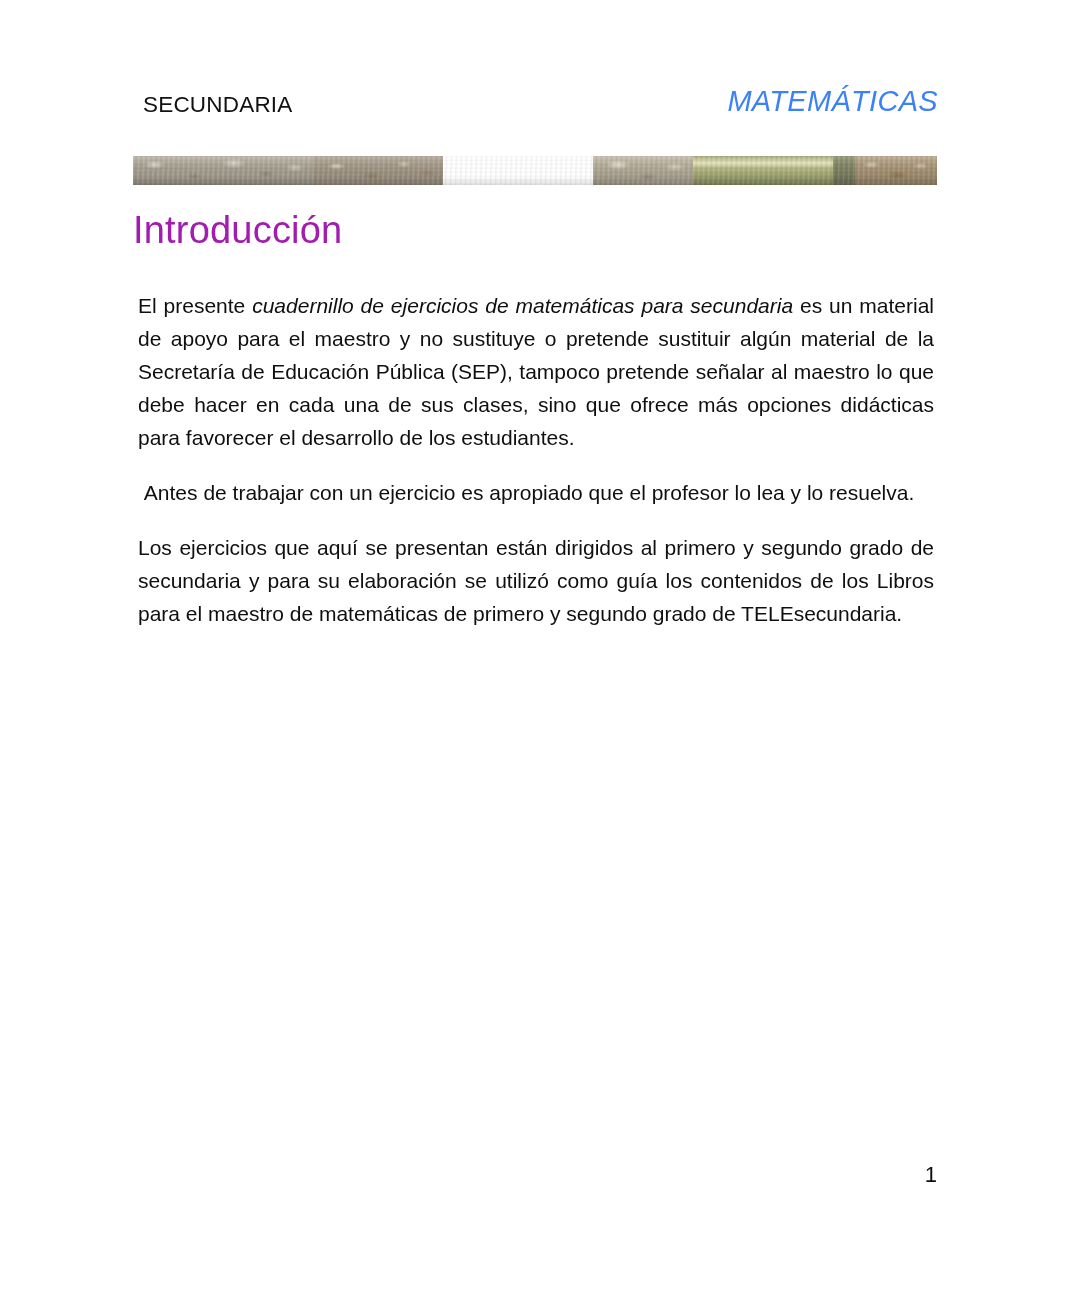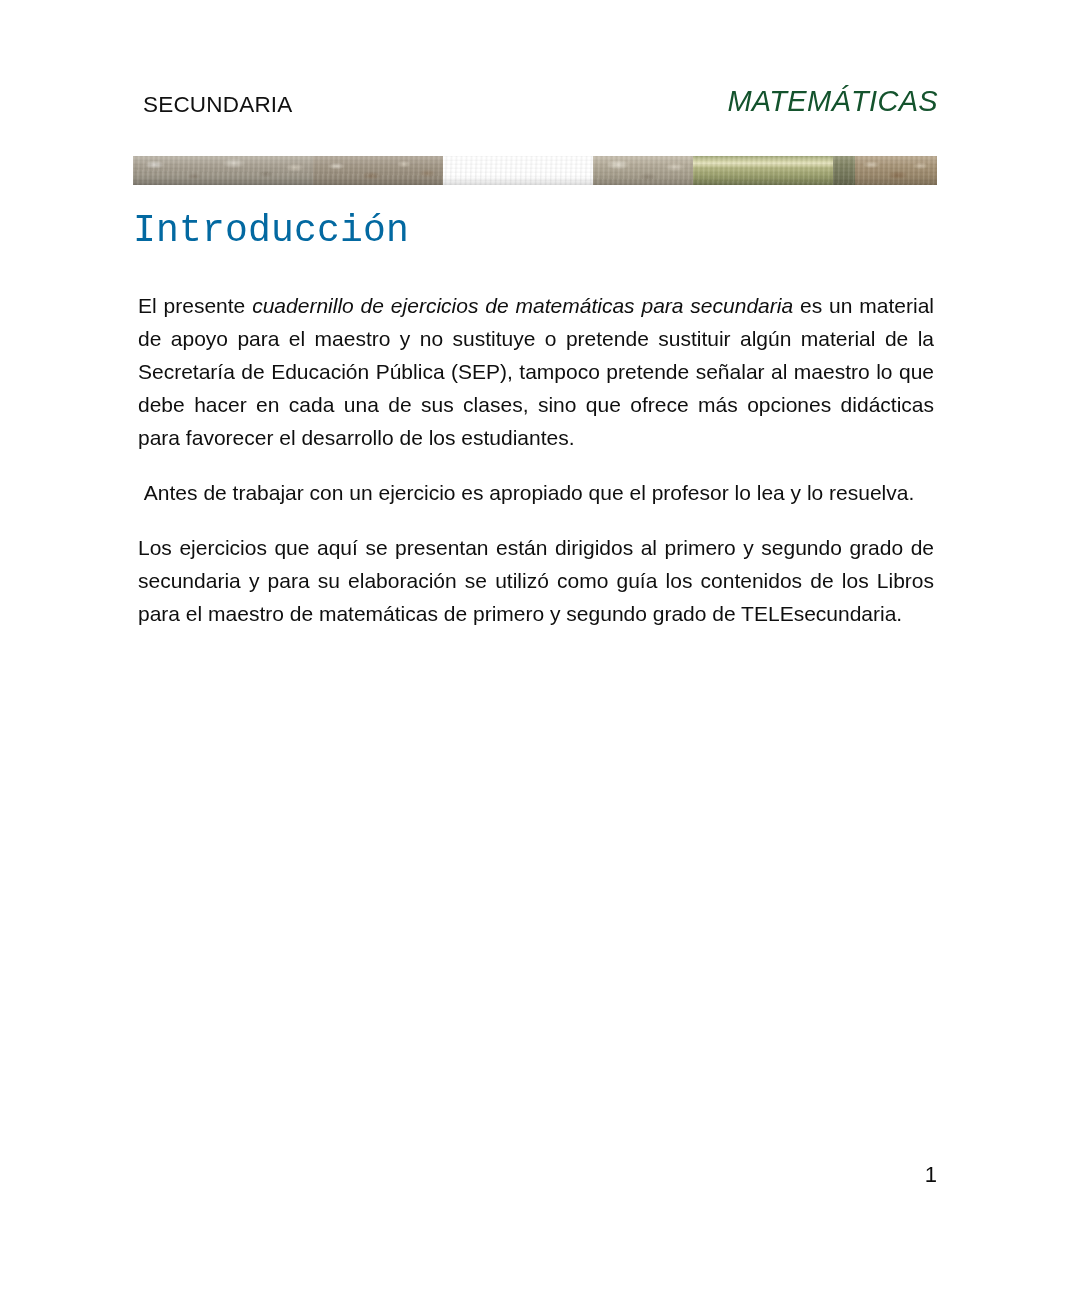--- a/index.html
+++ b/index.html
@@ -44,21 +44,21 @@
     color: #111111;
     white-space: nowrap;
   }
   .doc-title {
     position: absolute;
     right: 0px;
     top: -1px;
     font-size: 29px;
     font-style: italic;
     letter-spacing: 0.3px;
-    color: #14532d;
+    color: #3b82f6;
     white-space: nowrap;
   }
   .doc-subtitle {
     position: absolute;
     right: 0px;
     top: 40px;
     font-size: 23.5px;
     letter-spacing: 0.1px;
     color: #0d0d0d;
     white-space: nowrap;
@@ -161,25 +161,25 @@
     width: 100%; height: 100%;
     background: linear-gradient(to bottom, rgba(255,255,255,0.10) 0%, rgba(0,0,0,0.0) 30%, rgba(0,0,0,0.0) 70%, rgba(0,0,0,0.12) 100%);
     pointer-events: none;
   }
 
   
   .section-heading {
     position: absolute;
     left: 133px;
     top: 209px;
-    font-family: Liberation Mono, monospace;
+    font-family: Liberation Sans, sans-serif;
     font-size: 38px;
     font-weight: normal;
     letter-spacing: 0.2px;
-    color: #0369a1;
+    color: #a21caf;
     margin: 0;
     white-space: nowrap;
   }
 
   
   .body-block {
     position: absolute;
     left: 138px;
     top: 289px;
     width: 796px;

